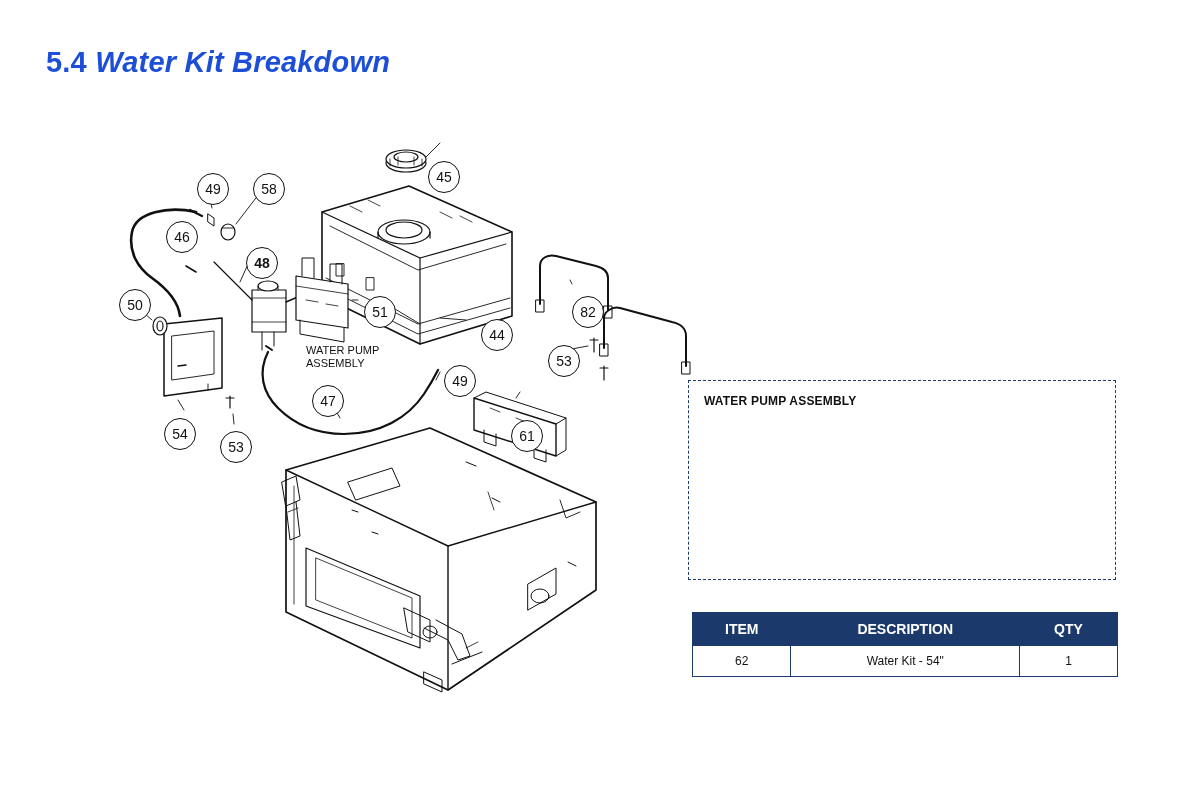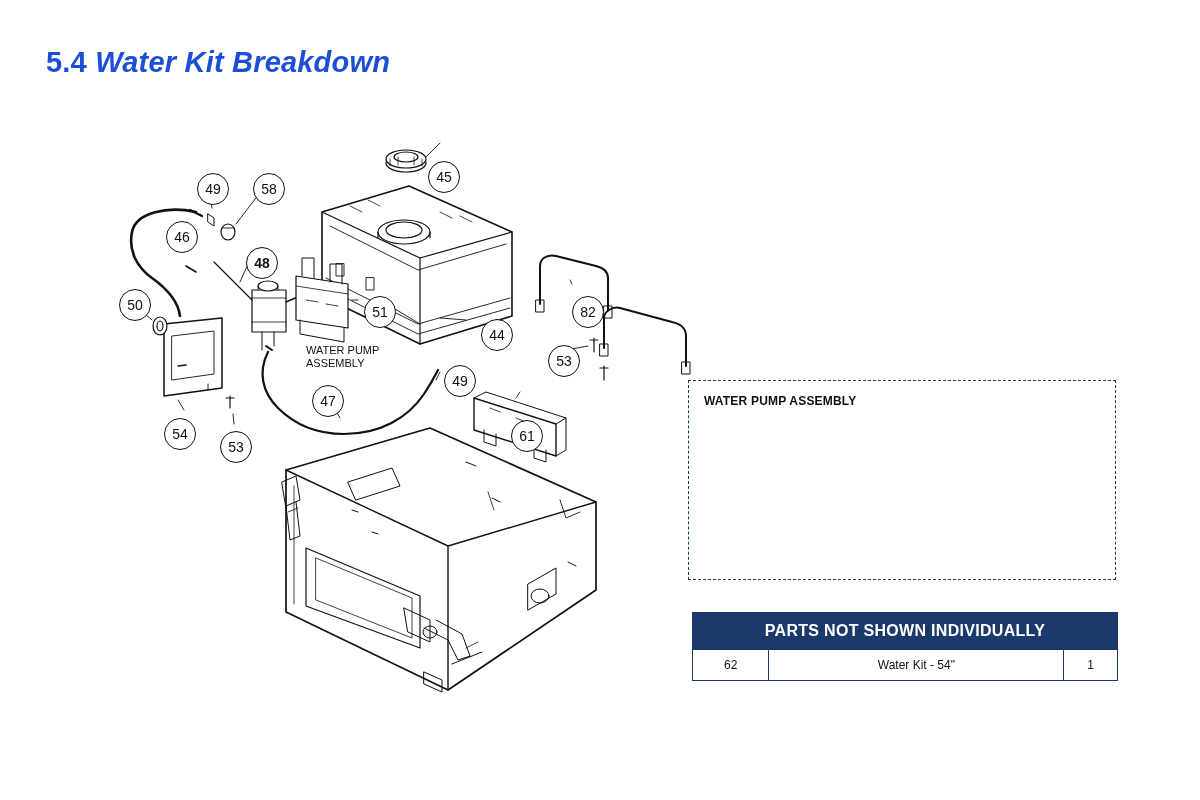--- a/index.html
+++ b/index.html
@@ -363,22 +363,24 @@
 </div>
 
 <div class="freetext" style="left:306px; top:344px; width:112px;">WATER PUMP
 ASSEMBLY</div>
 
 <div id="wpa-box"></div>
 <div id="wpa-title">WATER PUMP ASSEMBLY</div>
 
 <table id="parts-table">
   <thead>
-    <tr>
-      <th class="tbl-caption" colspan="3">PARTS NOT SHOWN INDIVIDUALLY</th>
+    <tr class="hdr">
+      <th class="col-item">ITEM</th>
+      <th class="col-desc">DESCRIPTION</th>
+      <th class="col-qty">QTY</th>
     </tr>
   </thead>
   <tbody>
     <tr>
       <td>62</td>
       <td>Water Kit - 54"</td>
       <td>1</td>
     </tr>
   </tbody>
 </table>

